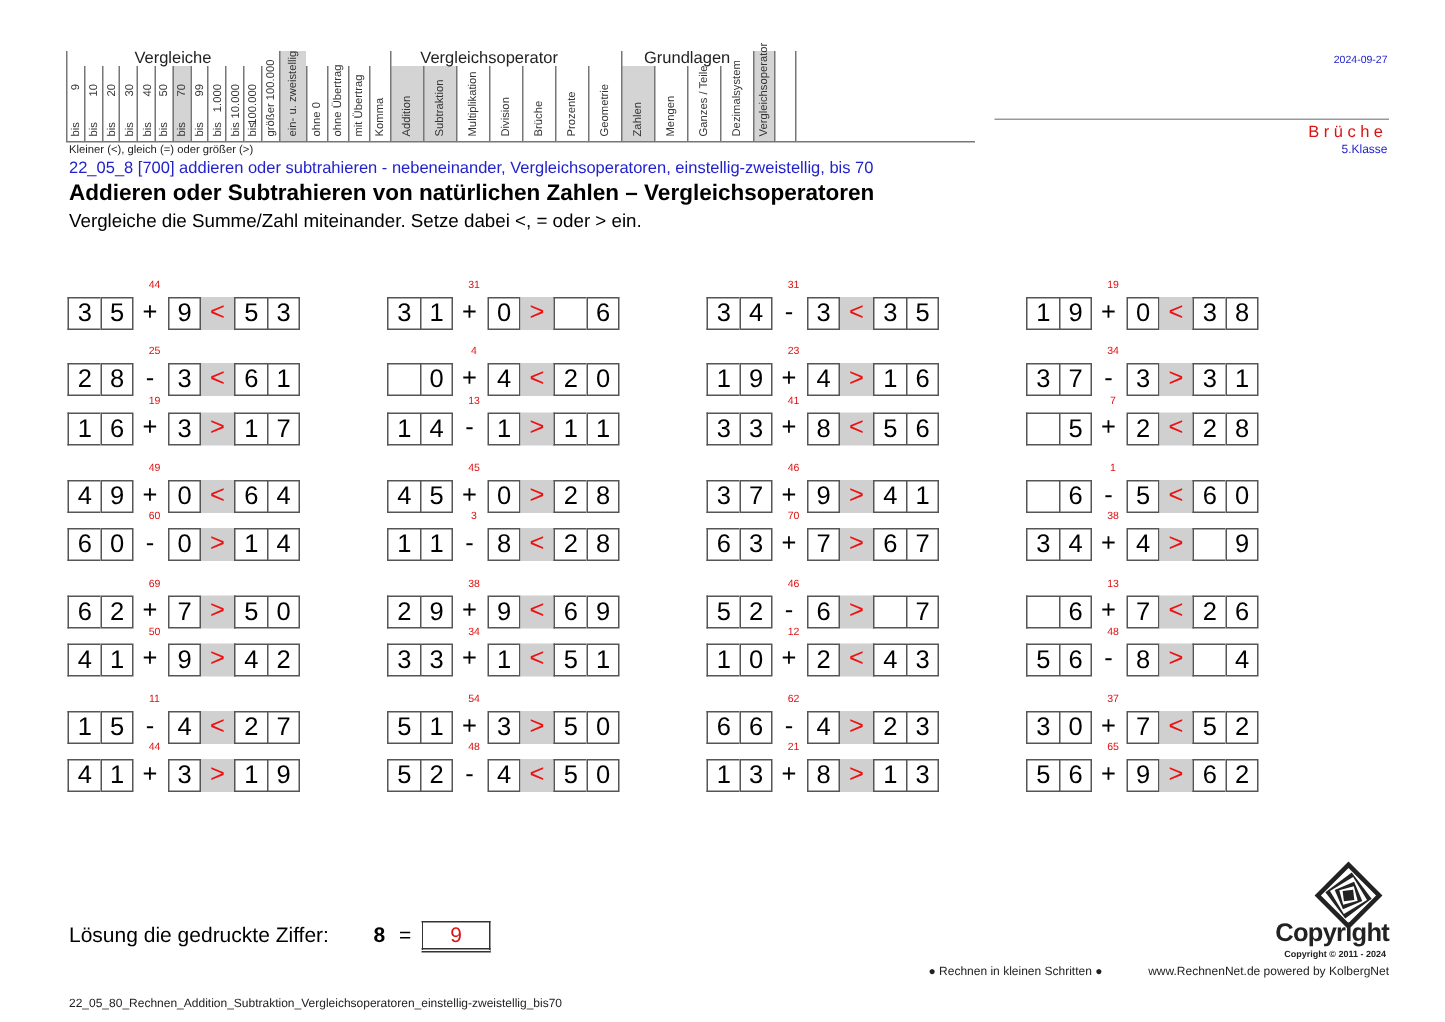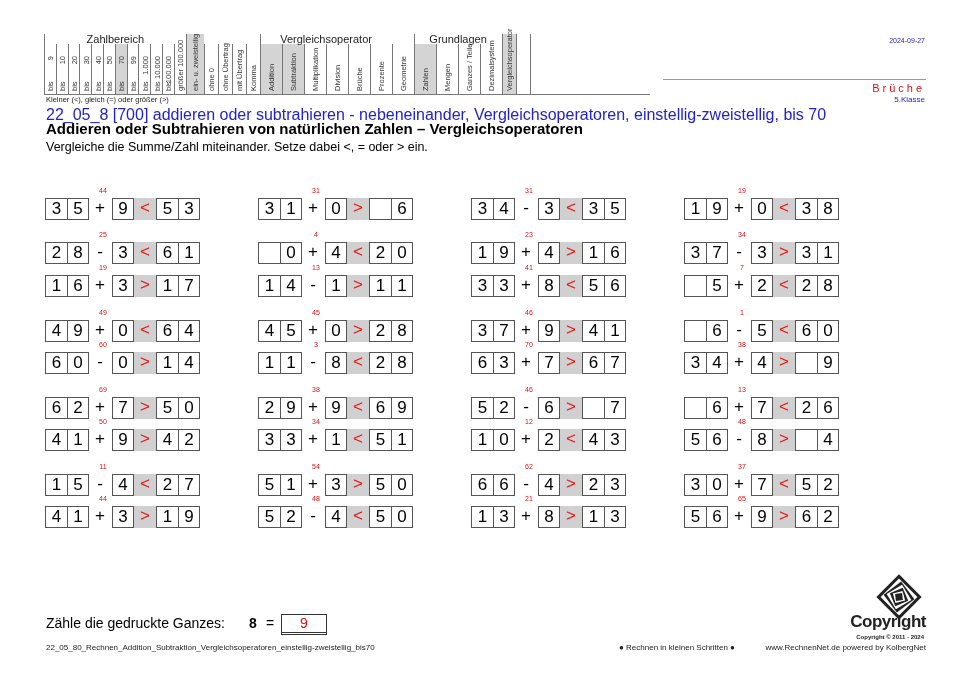--- a/index.html
+++ b/index.html
@@ -15,41 +15,41 @@
   .col .vt2 { position:absolute; left:50%; top:3px; transform-origin:left bottom;
              transform:rotate(-90deg) translate(-100%,50%); white-space:nowrap; font-size:7.5px; color:#333; }
   .grp { position:absolute; top:0; height:10px; font-size:11px; color:#222; text-align:center; line-height:10px; border-left:1px solid #777; box-sizing:border-box; }
 
   .topline { position:absolute; left:663px; top:79px; width:263px; height:1px; background:#999; }
   .date { position:absolute; right:38px; top:37px; font-size:7px; color:#2222cc; }
   .loesung { position:absolute; right:38px; top:82px; font-size:11px; color:#dd1111; letter-spacing:3px; }
   .klasse { position:absolute; right:38px; top:95px; font-size:8px; color:#2222cc; }
 
   .hint { position:absolute; left:46px; top:95px; font-size:7.5px; color:#222; }
-  .subtitle { position:absolute; left:46px; top:106px; font-size:16px; color:#2222cc; white-space:nowrap; }
+  .subtitle { position:absolute; left:46px; top:106px; font-size:11px; color:#2222cc; white-space:nowrap; }
   .title { position:absolute; left:46px; top:120px; font-size:15px; font-weight:bold; white-space:nowrap; }
   .instr { position:absolute; left:46px; top:140px; font-size:12.5px; white-space:nowrap; }
 
   
   .ex { position:absolute; height:22px; width:200px; }
   .ex .hintnum { position:absolute; left:52px; top:-11px; width:12px; text-align:center; font-size:7px; color:#dd1111; }
   .cell { position:absolute; top:0; width:22px; height:22px; box-sizing:border-box;
           border:1px solid #555; font-size:17px; line-height:20px; text-align:center; background:#fff; }
   .cell.l { border-right:none; }
   .op { position:absolute; top:0; width:20px; height:22px; font-size:17px; line-height:20px; text-align:center; }
   .cmp { position:absolute; top:0; width:22px; height:22px; background:#d0d0d0; color:#ee1111;
          font-size:17px; line-height:20px; text-align:center; }
 
   
   .count-label { position:absolute; left:46px; top:615px; font-size:14px; }
   .count-digit { position:absolute; left:249px; top:615px; font-size:14px; font-weight:bold; }
   .count-eq { position:absolute; left:266px; top:615px; font-size:14px; }
   .count-box { position:absolute; left:281px; top:614px; width:44px; height:17px; border:1px solid #333;
                border-bottom:3px double #333; text-align:center; font-size:14px; line-height:17px; color:#dd1111; }
-  .filename { position:absolute; left:46px; top:643px; font-size:8px; color:#222; white-space:nowrap; }
+  .filename { position:absolute; left:46px; top:664px; font-size:8px; color:#222; white-space:nowrap; }
   .motto { position:absolute; left:619px; top:643px; font-size:8px; color:#222; white-space:nowrap; }
   .site { position:absolute; right:37px; top:643px; font-size:8px; color:#222; white-space:nowrap; }
   .brand { position:absolute; right:37px; top:612px; font-size:17px; font-weight:bold; color:#222; letter-spacing:-0.5px; }
   .copyright { position:absolute; right:39px; top:634px; font-size:6px; font-weight:bold; color:#222; }
   .logo { position:absolute; left:874px; top:574px; width:50px; height:46px; }
 </style>
 </head>
 <body>
 
 <div class="hdr-table" id="hdrTable" style="width:606px;">
@@ -146,21 +146,21 @@
       <span class="vt">Ganzes / Teile</span>
     </div>
     <div class="col" style="left: 435.6px; width: 22px;">
       <span class="vt">Dezimalsystem</span>
     </div>
     <div class="col gray" style="top: 0px; height: 60px; left: 457.6px; width: 14px;">
       <span class="vt">Vergleichsoperator</span>
     </div>
     <div class="col" style="left: 471.6px; width: 14px; top: 0px; height: 60px;"></div>
     <div class="col" style="left: 485.6px; width: 1px; top: 0px; height: 60px;"></div>
-    <div class="grp" style="left: 0px; width: 141.6px;">Zahlbereich</div>
+    <div class="grp" style="left: 0px; width: 141.6px;">Vergleiche</div>
     <div class="grp" style="left: 215.6px; width: 132px;">Vergleichsoperator</div>
     <div class="grp" style="left: 369.6px; width: 88px;">Grundlagen</div>
   </div>
 
 <div class="date">2024-09-27</div>
 <div class="topline"></div>
 <div class="loesung">Brüche</div>
 <div class="klasse">5.Klasse</div>
 
 <div class="hint">Kleiner (&lt;), gleich (=) oder größer (&gt;)</div>
@@ -524,21 +524,21 @@
       <div class="cell l" style="left: 0px;">5</div>
       <div class="cell" style="left: 22px;">6</div>
       <div class="op" style="left: 45px;">+</div>
       <div class="cell" style="left: 67px;">9</div>
       <div class="cmp" style="left: 89px;">&gt;</div>
       <div class="cell l" style="left: 111px;">6</div>
       <div class="cell" style="left: 133px;">2</div>
     </div>
   </div>
 
-<div class="count-label">Zähle die gedruckte Ganzes:</div>
+<div class="count-label">Lösung die gedruckte Ziffer:</div>
 <div class="count-digit">8</div>
 <div class="count-eq">=</div>
 <div class="count-box">9</div>
 <div class="filename">22_05_80_Rechnen_Addition_Subtraktion_Vergleichsoperatoren_einstellig-zweistellig_bis70</div>
 <div class="motto">● Rechnen in kleinen Schritten ●</div>
 <div class="site">www.RechnenNet.de powered by KolbergNet</div>
 
 <svg class="logo" viewBox="0 0 50 46">
   <g transform="translate(25,23) rotate(45)">
     <rect x="-16" y="-16" width="32" height="32" fill="#222"></rect>

